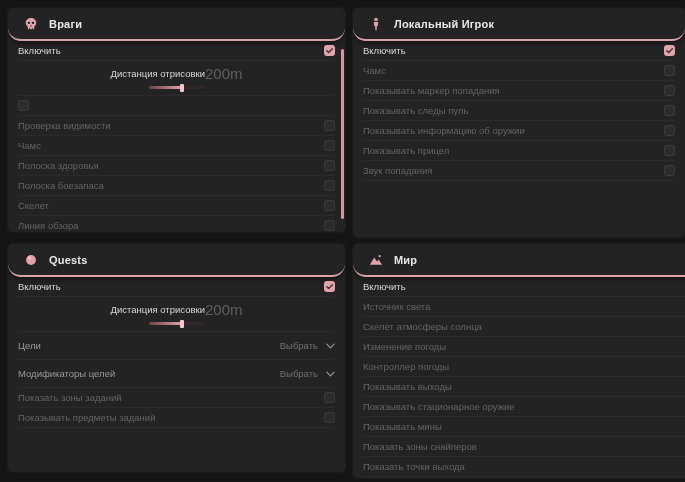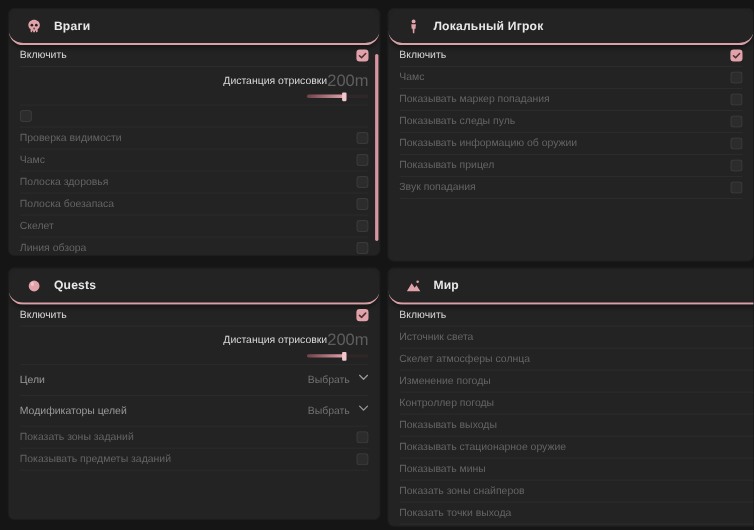--- a/index.html
+++ b/index.html
@@ -43,29 +43,29 @@
   .lbl.dim{color:#646464;}
 
   .cb{
     width:11px;height:11px;border-radius:3px;flex:0 0 auto;
     background:#2c2c2c;box-shadow:inset 0 0 0 1px #3a3a3a;
     display:flex;align-items:center;justify-content:center;
   }
   .cb.on{background:#e2a2aa;box-shadow:none;}
   .cb svg{width:9px;height:9px;display:block;}
 
-  .row.slider{flex-direction:column;align-items:flex-end;padding:4px 0 6px 0;}
+  .row.slider{flex-direction:column;align-items:center;padding:4px 0 6px 0;}
   .slider-top{display:flex;align-items:center;justify-content:space-between;}
   .slider-val{font-size:15px;color:#5e5e5e;}
   .slider-bar{position:relative;margin-top:4px;width:56px;height:3px;border-radius:2px;background:#2e2627;}
   .slider-fill{position:absolute;left:0;top:0;height:3px;border-radius:2px;
     background:linear-gradient(90deg,#6e4147,#e2a2aa);}
   .slider-thumb{position:absolute;top:-2.5px;width:4px;height:8px;border-radius:1px;background:#f1c7cd;}
 
-  .dd{display:flex;gap:8px;}
+  .dd{display:flex;align-items:center;gap:8px;}
   .dd-val{font-size:9.5px;color:#707070;}
   .dd svg{width:9px;height:6px;display:block;}
   .row.dropdown{padding:8px 0;}
 
   .scrollbar{
     position:absolute;width:3px;right:1px;border-radius:2px;background:#d795a0;
   }
   #panel-enemies .scrollbar{top:41px;bottom:13px;}
   #panel-world .scrollbar{top:41px;bottom:10px;}
 </style>

